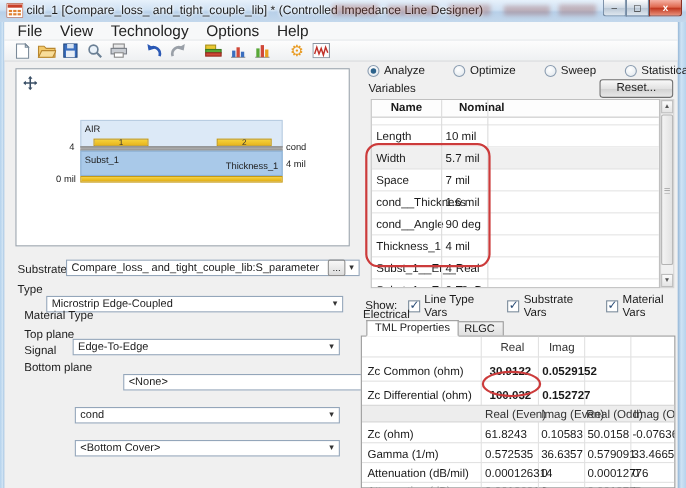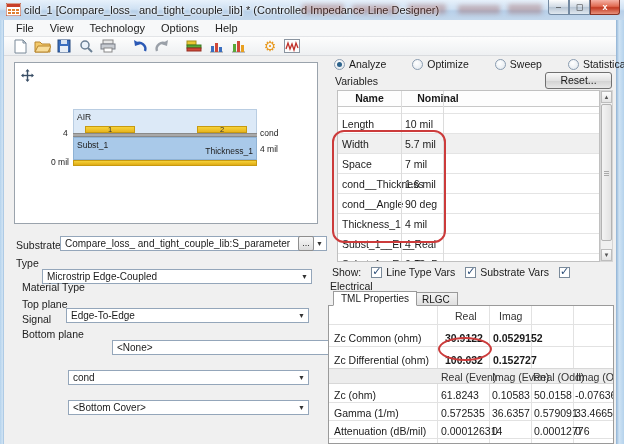--- a/index.html
+++ b/index.html
@@ -27,21 +27,21 @@
   .winbtn.close{width:30px;border-radius:0 0 3px 0;
     background:linear-gradient(180deg,#f5b2a5,#e06b52 45%,#c23a22 55%,#e8917c);
     color:#fff;font-weight:bold;border-color:#8a3325;}
   .client{left:4px;top:20px;width:612px;height:424px;background:#f0f0f0;}
   .rborder{right:0;top:20px;width:8px;height:424px;
     background:linear-gradient(90deg,#8fb2d4,#cfe3f4 40%,#b4d2ec);}
   .lborder{left:0;top:20px;width:4px;height:424px;
     background:linear-gradient(90deg,#b4d2ec,#cfe3f4 60%,#9ebfde);}
   
   .menubar{left:4px;top:20px;width:612px;height:17px;background:#f7f8f9;border-bottom:1px solid #e3e5e8;display:flex;align-items:center;padding-left:4px;box-sizing:border-box;}
-  .menu-item{padding:1px 8px;font-size:11px;color:#222;}
+  .menu-item{padding:1px 8px;font-size:14px;color:#222;}
   .toolbar{left:4px;top:37px;width:612px;height:19px;background:linear-gradient(180deg,#fdfdfd,#eef0f2);border-bottom:1px solid #d9dbde;display:flex;align-items:center;padding-left:6px;box-sizing:border-box;}
   .tool{width:20px;height:17px;display:flex;align-items:center;justify-content:center;margin-right:2px;}
   .tool svg{display:block;}
   .tool-gap{width:10px;}
   .glyph-gear{font-size:14px;color:#e89a20;line-height:1;}
   
   .diagram{left:14px;top:62px;width:302px;height:160px;background:#fff;border:1px solid #9aa3ac;}
   .dlabel{position:absolute;font-size:8.5px;color:#222;white-space:nowrap;}
   .air{position:absolute;left:58px;top:46px;width:184px;height:25px;background:#dce9f7;border:1px solid #b9cde2;box-sizing:border-box;}
   .conductor{position:absolute;height:7px;background:linear-gradient(180deg,#f6d23a,#e8b51e);border:1px solid #c79a10;box-sizing:border-box;top:63px;
@@ -357,20 +357,21 @@
   <span class="cb">
       <span class="cbox"></span>
       <span>Line Type Vars</span>
     </span>
   <span class="cb">
       <span class="cbox"></span>
       <span>Substrate Vars</span>
     </span>
   <span class="cb">
       <span class="cbox"></span>
+      <span>Material Vars</span>
     </span>
 </div>
 
 <span class="abs flabel" style="left:330px;top:280px;">Electrical</span>
 <div class="abs tab active" style="left:333px;top:291px;z-index:3;">TML Properties</div>
 <div class="abs tab inactive" style="left:414px;">RLGC</div>
 
 <div class="abs epanel">
 
   <div class="vline" style="left:108px;height:139px;"></div>

